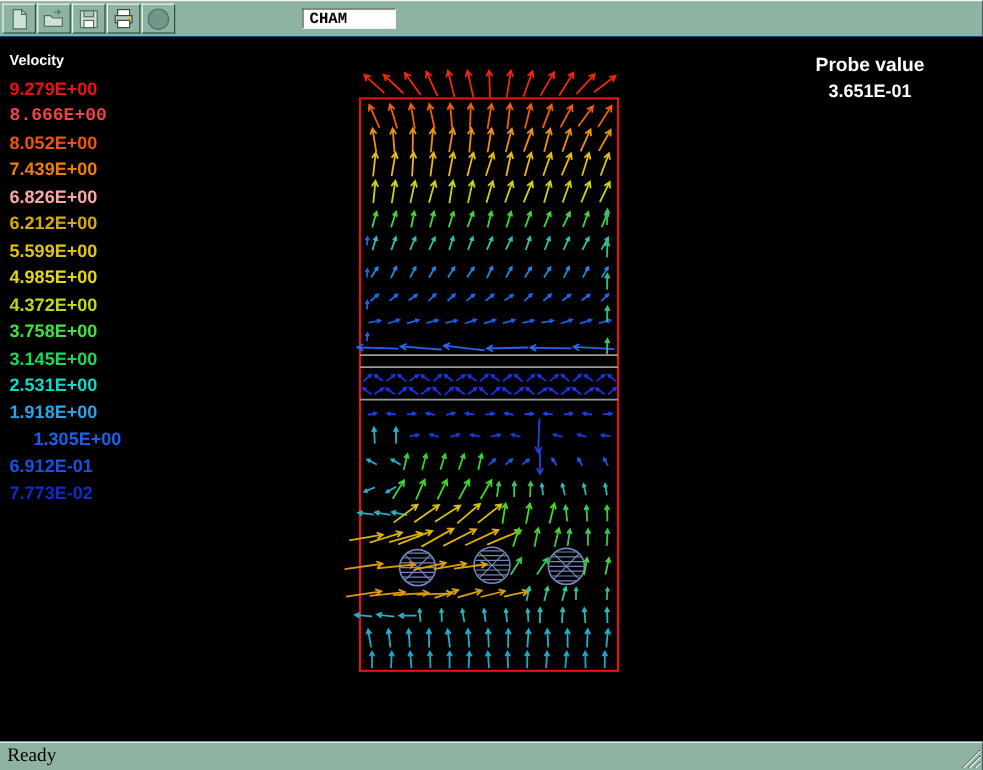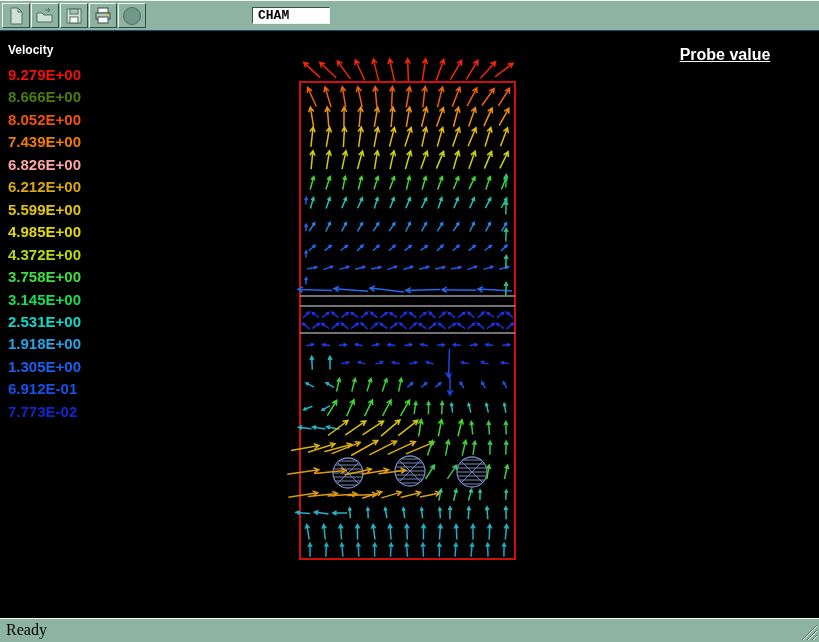--- a/index.html
+++ b/index.html
@@ -21,21 +21,21 @@
   .f-domain{left:350px;width:148px;}
 
   
   .viewport{position:absolute;left:0;top:31px;width:819px;height:587px;background:#000;}
   .plot{position:absolute;left:0;top:0;}
 
   .legend{position:absolute;left:8px;top:12px;}
   .legend-title{color:#fff;font-size:12px;font-weight:bold;margin-bottom:7px;}
   .legend-entry{font-size:15px;font-weight:bold;line-height:22.45px;white-space:nowrap;}
 
-  .probe{position:absolute;left:645px;top:12px;width:160px;text-align:center;color:#fff;text-decoration:underline;}
+  .probe{position:absolute;left:645px;top:12px;width:160px;text-align:center;color:#fff;}
   .probe-label{font-size:16px;font-weight:bold;line-height:23px;}
   .probe-value{font-size:15px;font-weight:bold;line-height:22px;}
 
   
   .statusbar{position:absolute;left:0;top:618px;width:819px;height:24px;background:#8fb3a2;
              border-top:1px solid #f2f9f4;box-sizing:border-box;}
   .status-text{position:absolute;left:6px;top:2px;color:#000;
                font-family:"Liberation Serif",serif;font-size:16px;}
   .grip{position:absolute;right:1px;bottom:1px;}
 </style>
@@ -467,40 +467,41 @@
           <path d="M505.8 210.5L506.2 197.5M504.2 200.9L506.2 197.5L508.0 201.0" stroke="#30c080" fill="none" stroke-width="1.5"></path>
           <path d="M505.8 237.5L506.2 224.5M504.2 227.9L506.2 224.5L508.0 228.0" stroke="#30c080" fill="none" stroke-width="1.5"></path>
           <path d="M505.8 264.5L506.2 251.5M504.2 254.9L506.2 251.5L508.0 255.0" stroke="#30c080" fill="none" stroke-width="1.5"></path>
         </g>
       </svg>
 
     <div class="legend">
       <div class="legend-title">Velocity</div>
       <div id="legend-entries">
           <div class="legend-entry" style="color: rgb(240, 16, 16);">9.279E+00</div>
-          <div class="legend-entry" style="color: #4d7c0f;">8.666E+00</div>
+          <div class="legend-entry" style="color: #ef4444; font-family: Liberation Mono, monospace;">8.666E+00</div>
           <div class="legend-entry" style="color: rgb(240, 84, 8);">8.052E+00</div>
-          <div class="legend-entry" style="color: rgb(240, 124, 8); text-align: right;">7.439E+00</div>
+          <div class="legend-entry" style="color: rgb(240, 124, 8);">7.439E+00</div>
           <div class="legend-entry" style="color: #fca5a5;">6.826E+00</div>
           <div class="legend-entry" style="color: rgb(216, 168, 16);">6.212E+00</div>
           <div class="legend-entry" style="color: rgb(224, 196, 16);">5.599E+00</div>
           <div class="legend-entry" style="color: rgb(224, 216, 16);">4.985E+00</div>
           <div class="legend-entry" style="color: rgb(184, 220, 16);">4.372E+00</div>
           <div class="legend-entry" style="color: rgb(64, 224, 64);">3.758E+00</div>
           <div class="legend-entry" style="color: rgb(24, 220, 88);">3.145E+00</div>
           <div class="legend-entry" style="color: rgb(16, 216, 200);">2.531E+00</div>
           <div class="legend-entry" style="color: rgb(40, 164, 232);">1.918E+00</div>
-          <div class="legend-entry" style="color: rgb(24, 96, 240);">1.305E+00</div>
+          <div class="legend-entry" style="color: rgb(24, 96, 240); margin-left: 20px;">1.305E+00</div>
           <div class="legend-entry" style="color: rgb(24, 80, 232);">6.912E-01</div>
           <div class="legend-entry" style="color: rgb(16, 40, 208);">7.773E-02</div>
         </div>
     </div>
 
     <div class="probe">
       <div class="probe-label">Probe value</div>
+      <div class="probe-value">3.651E-01</div>
     </div>
   </div>
 
   <div class="statusbar">
     <span class="status-text">Ready</span>
     <svg class="grip" width="22" height="22">
       <line x1="6" y1="21" x2="21" y2="6" stroke="#4e6e5e"></line>
       <line x1="7" y1="21" x2="21" y2="7" stroke="#eef6f0"></line>
       <line x1="11" y1="21" x2="21" y2="11" stroke="#4e6e5e"></line>
       <line x1="12" y1="21" x2="21" y2="12" stroke="#eef6f0"></line>

